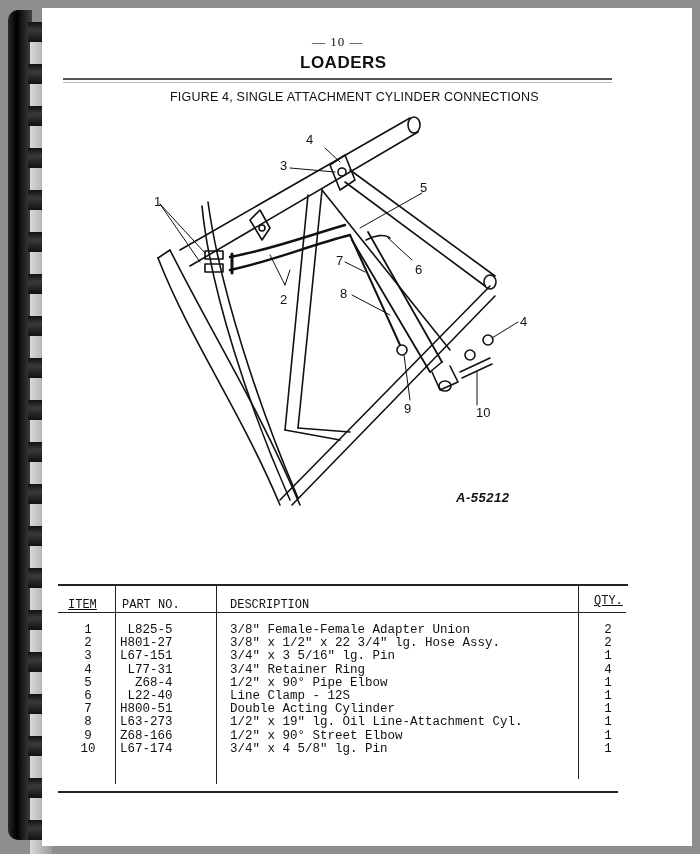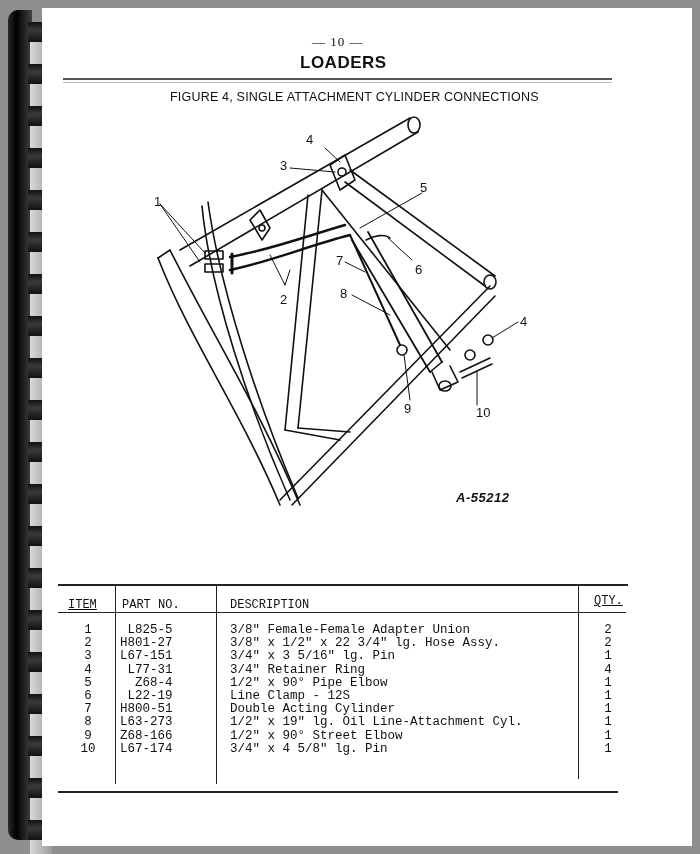--- a/index.html
+++ b/index.html
@@ -172,16 +172,16 @@
   <div class="t-line" style="left:158px;top:0;width:1px;height:200px"></div>
   <div class="t-line" style="left:520px;top:0;width:1px;height:195px"></div>
   <div class="t-line" style="left:0;top:207px;width:560px;height:1.5px"></div>
 
   <div class="hdr" style="left:10px;text-decoration:underline">ITEM</div>
   <div class="hdr" style="left:64px">PART NO.</div>
   <div class="hdr" style="left:172px">DESCRIPTION</div>
   <div class="hdr" style="left:536px;top:10px;text-decoration:underline">QTY.</div>
 
   <div class="col-item" id="col-item"><div>1</div><div>2</div><div>3</div><div>4</div><div>5</div><div>6</div><div>7</div><div>8</div><div>9</div><div>10</div></div>
-  <div class="col-part" id="col-part"><div>L825-5</div><div>H801-27</div><div>L67-151</div><div>L77-31</div><div>Z68-4</div><div>L22-19</div><div>H800-51</div><div>L63-273</div><div>Z68-166</div><div>L67-174</div></div>
+  <div class="col-part" id="col-part"><div>L825-5</div><div>H801-27</div><div>L67-151</div><div>L77-31</div><div>Z68-4</div><div>L22-40</div><div>H800-51</div><div>L63-273</div><div>Z68-166</div><div>L67-174</div></div>
   <div class="col-desc" id="col-desc"><div>3/8" Female-Female Adapter Union</div><div>3/8" x 1/2" x 22 3/4" lg. Hose Assy.</div><div>3/4" x 3 5/16" lg. Pin</div><div>3/4" Retainer Ring</div><div>1/2" x 90° Pipe Elbow</div><div>Line Clamp - 12S</div><div>Double Acting Cylinder</div><div>1/2" x 19" lg. Oil Line-Attachment Cyl.</div><div>1/2" x 90° Street Elbow</div><div>3/4" x 4 5/8" lg. Pin</div></div>
   <div class="col-qty" id="col-qty"><div>2</div><div>2</div><div>1</div><div>4</div><div>1</div><div>1</div><div>1</div><div>1</div><div>1</div><div>1</div></div>
 </div>
 
 </body></html>

